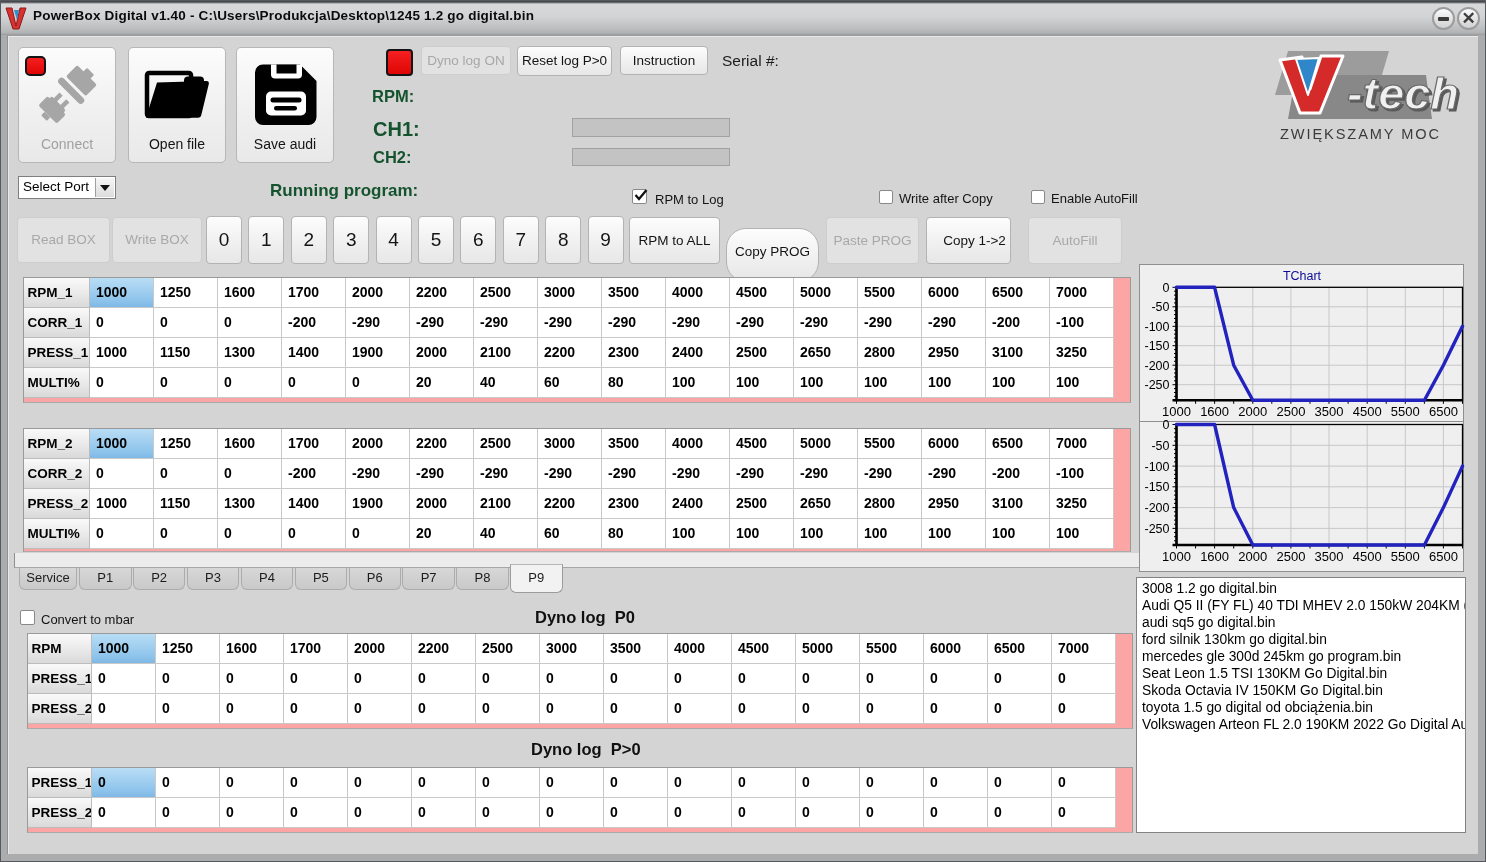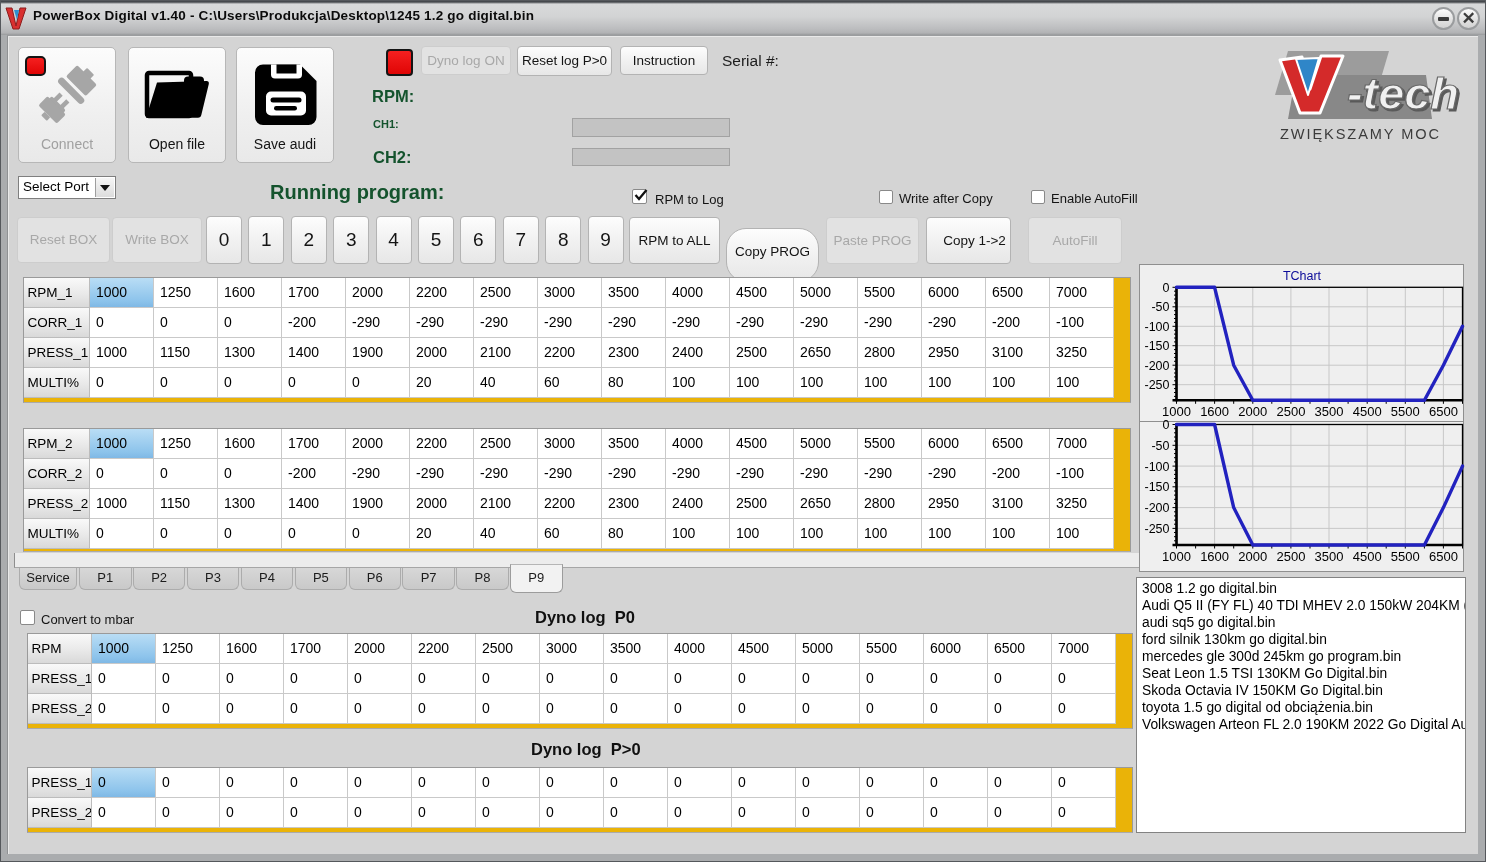--- a/index.html
+++ b/index.html
@@ -15,21 +15,21 @@
 .btn{border-radius:4px;border:1px solid #b3b3b3;background:linear-gradient(180deg,#fdfdfd,#f0f0f0 55%,#e7e7e7);font-size:13.5px;color:#141414;text-align:center;}
 .btn.dis{background:#e2e2e2;border-color:#cdcdcd;color:#a8a8a8;}
 .numb{font-size:19px;}
 .led{border-radius:5px;border:2.5px solid #141414;background:linear-gradient(180deg,#f52020,#e00505);}
 .lab{color:#14532d;}
 .cb{width:15px;height:15px;background:#fff;border:1px solid #898989;border-radius:2px;}
 .cbl{font-size:13px;color:#141414;}
 .cell{font-size:14px;color:#000;line-height:29px;padding-left:6.5px;overflow:hidden;white-space:nowrap;background:#fff;border-right:1px solid #c9c9c9;border-bottom:1px solid #c9c9c9;}
 .hcell{padding-left:4px;font-size:13.5px;background:linear-gradient(180deg,#f9f9f9,#e9e9e9 55%,#d9d9d9);border-right:1px solid #bcbcbc;border-bottom:1px solid #bcbcbc;}
 .scell{background:linear-gradient(180deg,#b9ddf5,#8cc3eb 80%,#7fb8e5);}
-.gridbox{background:#eab308;border:1px solid #9a9a9a;border-bottom-color:#aaa;}
+.gridbox{background:#fca5a5;border:1px solid #9a9a9a;border-bottom-color:#aaa;font-weight:bold;}
 .tab{top:568px;height:22px;background:linear-gradient(180deg,#d7d7d7,#c9c9c9);border:1px solid #acacac;border-top:none;border-radius:0 0 6px 6px;font-size:13px;color:#1c1c1c;text-align:center;line-height:20px;}
 #tab9{top:564px;height:29px;background:#f2f2f2;border:1px solid #9c9c9c;border-top:1px solid #b5b5b5;border-radius:0 0 6px 6px;line-height:26px;z-index:5;}
 .dlh{font-size:16.5px;font-weight:bold;color:#101010;}
 #listbox{left:1136px;top:577px;width:330px;height:256px;background:#fff;border:1px solid #828282;overflow:hidden;font-size:13.8px;color:#000;line-height:17px;padding:2px 0 0 5px;white-space:nowrap;}
 </style></head><body>
 <div id="frame" class="abs"></div>
 <div id="title" class="abs"></div>
 <div id="content" class="abs"></div>
 
 <svg class="abs" style="left:4px;top:6px" width="26" height="25" viewBox="0 0 26 25">
@@ -82,35 +82,35 @@
 <svg class="abs" style="right:5px;top:8px" width="10" height="6">
       <path d="M0 0 h10 l-5 6 z" fill="#111"></path>
     </svg>
 </div>
 <div class="abs led" style="left:386px;top:49px;width:27px;height:27px;border-radius:4px;"></div>
 <div class="abs btn dis" style="left:421px;top:46px;width:90px;height:29px;line-height:27px;">Dyno log ON</div>
 <div class="abs btn" style="left:517px;top:46px;width:95px;height:30px;line-height:28px;">Reset log P&gt;0</div>
 <div class="abs btn" style="left:620px;top:46px;width:88px;height:29px;line-height:27px;">Instruction</div>
 <div class="abs lab" style="left:722px;top:52px;font-size:15.5px;font-weight:400;color:#1c1c1c;">Serial #:</div>
 <div class="abs lab" style="left:372px;top:87px;font-size:16.5px;font-weight:700;">RPM:</div>
-<div class="abs lab" style="left:373px;top:118px;font-size:11px;font-weight:700;">CH1:</div>
+<div class="abs lab" style="left:373px;top:118px;font-size:20px;font-weight:700;">CH1:</div>
 <div class="abs lab" style="left:373px;top:148px;font-size:16.5px;font-weight:700;">CH2:</div>
 <div class="abs" style="left:572px;top:118px;width:158px;height:19px;background:#c3c3c3;border:1px solid #a2a2a2;"></div>
 <div class="abs" style="left:572px;top:148px;width:158px;height:18px;background:#c3c3c3;border:1px solid #a2a2a2;"></div>
-<div class="abs lab" style="left:270px;top:181px;font-size:20px;font-weight:700;">Running program:</div>
+<div class="abs lab" style="left:270px;top:181px;font-size:17px;font-weight:700;">Running program:</div>
 <div class="abs cb" style="left:632px;top:189px;"></div>
 <svg class="abs" style="left:633px;top:187px" width="16" height="16" viewBox="0 0 16 16">
     <path d="M2.5 8 L6 12 L13.5 3" stroke="#111" stroke-width="2.3" fill="none"></path>
   </svg>
 <div class="abs cbl" style="left:655px;top:192px;">RPM to Log</div>
 <div class="abs cb" style="left:879px;top:190px;width:14px;height:14px;"></div>
 <div class="abs cbl" style="left:899px;top:191px;">Write after Copy</div>
 <div class="abs cb" style="left:1031px;top:190px;width:14px;height:14px;"></div>
 <div class="abs cbl" style="left:1051px;top:191px;">Enable AutoFill</div>
-<div class="abs btn dis" style="left:17px;top:217px;width:93px;height:46px;line-height:44px;">Reset BOX</div>
+<div class="abs btn dis" style="left:17px;top:217px;width:93px;height:46px;line-height:44px;">Read BOX</div>
 <div class="abs btn dis" style="left:112px;top:217px;width:90px;height:46px;line-height:44px;">Write BOX</div>
 <div class="abs btn numb" style="left:206.0px;top:216px;width:36px;height:48px;line-height:46px;">0</div>
 <div class="abs btn numb" style="left:248.4px;top:216px;width:36px;height:48px;line-height:46px;">1</div>
 <div class="abs btn numb" style="left:290.8px;top:216px;width:36px;height:48px;line-height:46px;">2</div>
 <div class="abs btn numb" style="left:333.2px;top:216px;width:36px;height:48px;line-height:46px;">3</div>
 <div class="abs btn numb" style="left:375.6px;top:216px;width:36px;height:48px;line-height:46px;">4</div>
 <div class="abs btn numb" style="left:418.0px;top:216px;width:36px;height:48px;line-height:46px;">5</div>
 <div class="abs btn numb" style="left:460.4px;top:216px;width:36px;height:48px;line-height:46px;">6</div>
 <div class="abs btn numb" style="left:502.8px;top:216px;width:36px;height:48px;line-height:46px;">7</div>
 <div class="abs btn numb" style="left:545.2px;top:216px;width:36px;height:48px;line-height:46px;">8</div>

